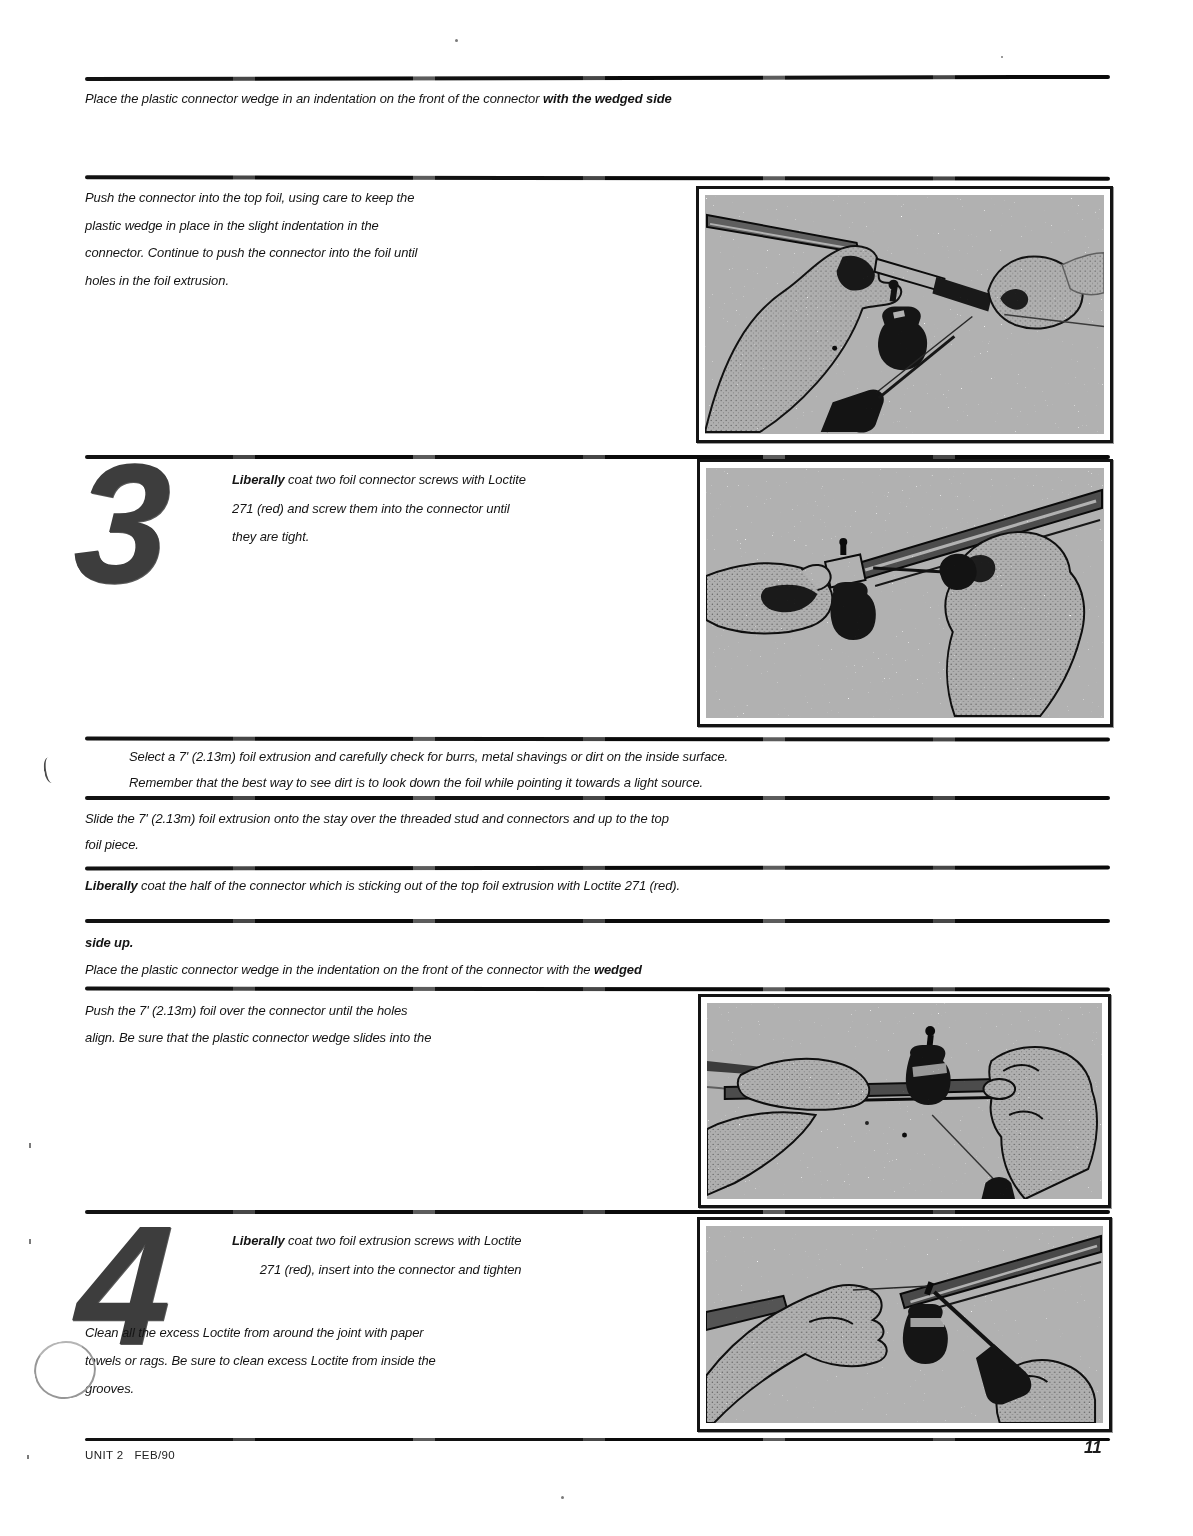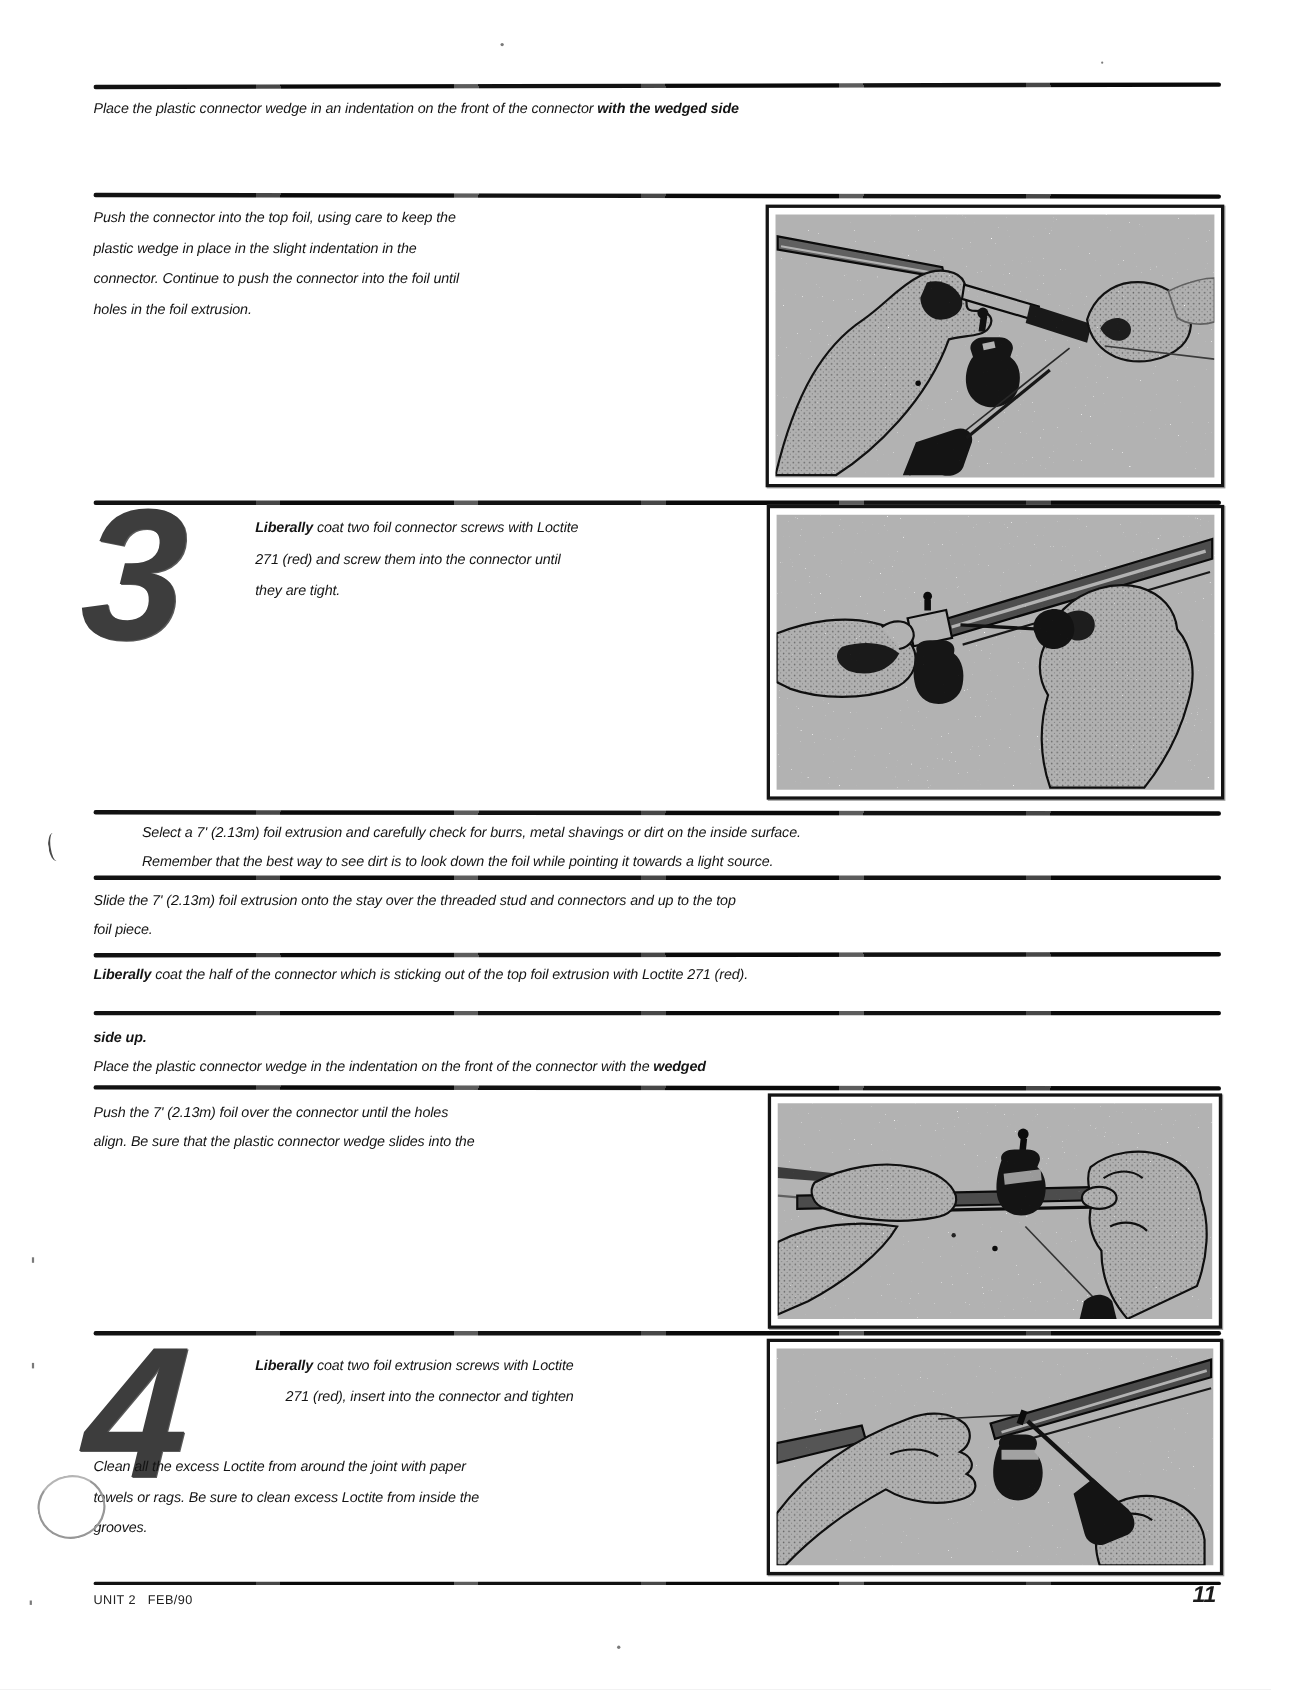--- a/index.html
+++ b/index.html
@@ -22,21 +22,21 @@
   }
   .rule.thin{height:2.5px;}
   .frame{position:absolute;border:3px solid #141414;background:#fff;padding:6px;box-sizing:border-box;box-shadow:1px 1px 0 #9c9c9c;}
   .frame svg{display:block;width:100%;height:100%;}
   .stepnum{
     position:absolute;width:120px;height:130px;line-height:130px;text-align:center;
     font-size:170px;font-weight:700;font-style:italic;color:#3d3d3d;
     transform:skewX(-3deg);text-shadow:1px 1px 0 #5a5a5a;
   }
   .footer-label{position:absolute;font-size:11.5px;letter-spacing:0.4px;color:#222;white-space:pre;}
-  .pagenum{position:absolute;font-size:21px;font-style:italic;font-weight:700;color:#1c1c1c;}
+  .pagenum{position:absolute;font-size:17px;font-style:italic;font-weight:700;color:#1c1c1c;}
   .paren-mark{
     position:absolute;width:10px;height:26px;border-left:2.5px solid #4a4a4a;
     border-radius:50% 0 0 50% / 50% 0 0 50%;transform:rotate(-8deg);
   }
   .circle-mark{
     position:absolute;width:58px;height:54px;border:2px solid #979797;border-radius:50%;
     transform:rotate(-12deg);border-top-color:#b5b5b5;
   }
   .speck{position:absolute;width:3px;height:3px;background:#7a7a7a;border-radius:50%;}
 </style>

